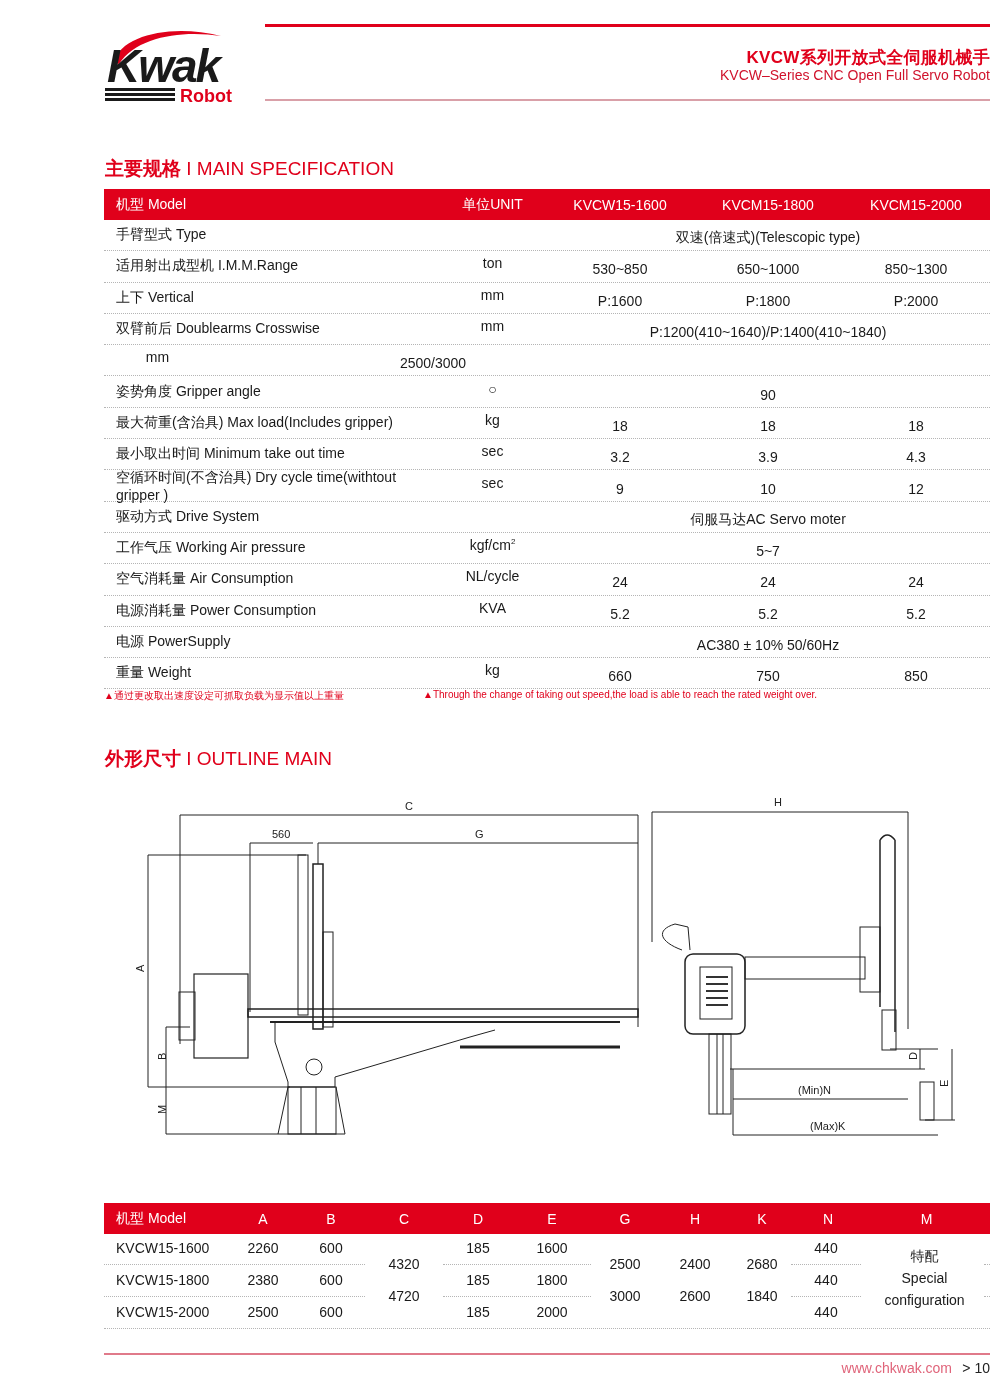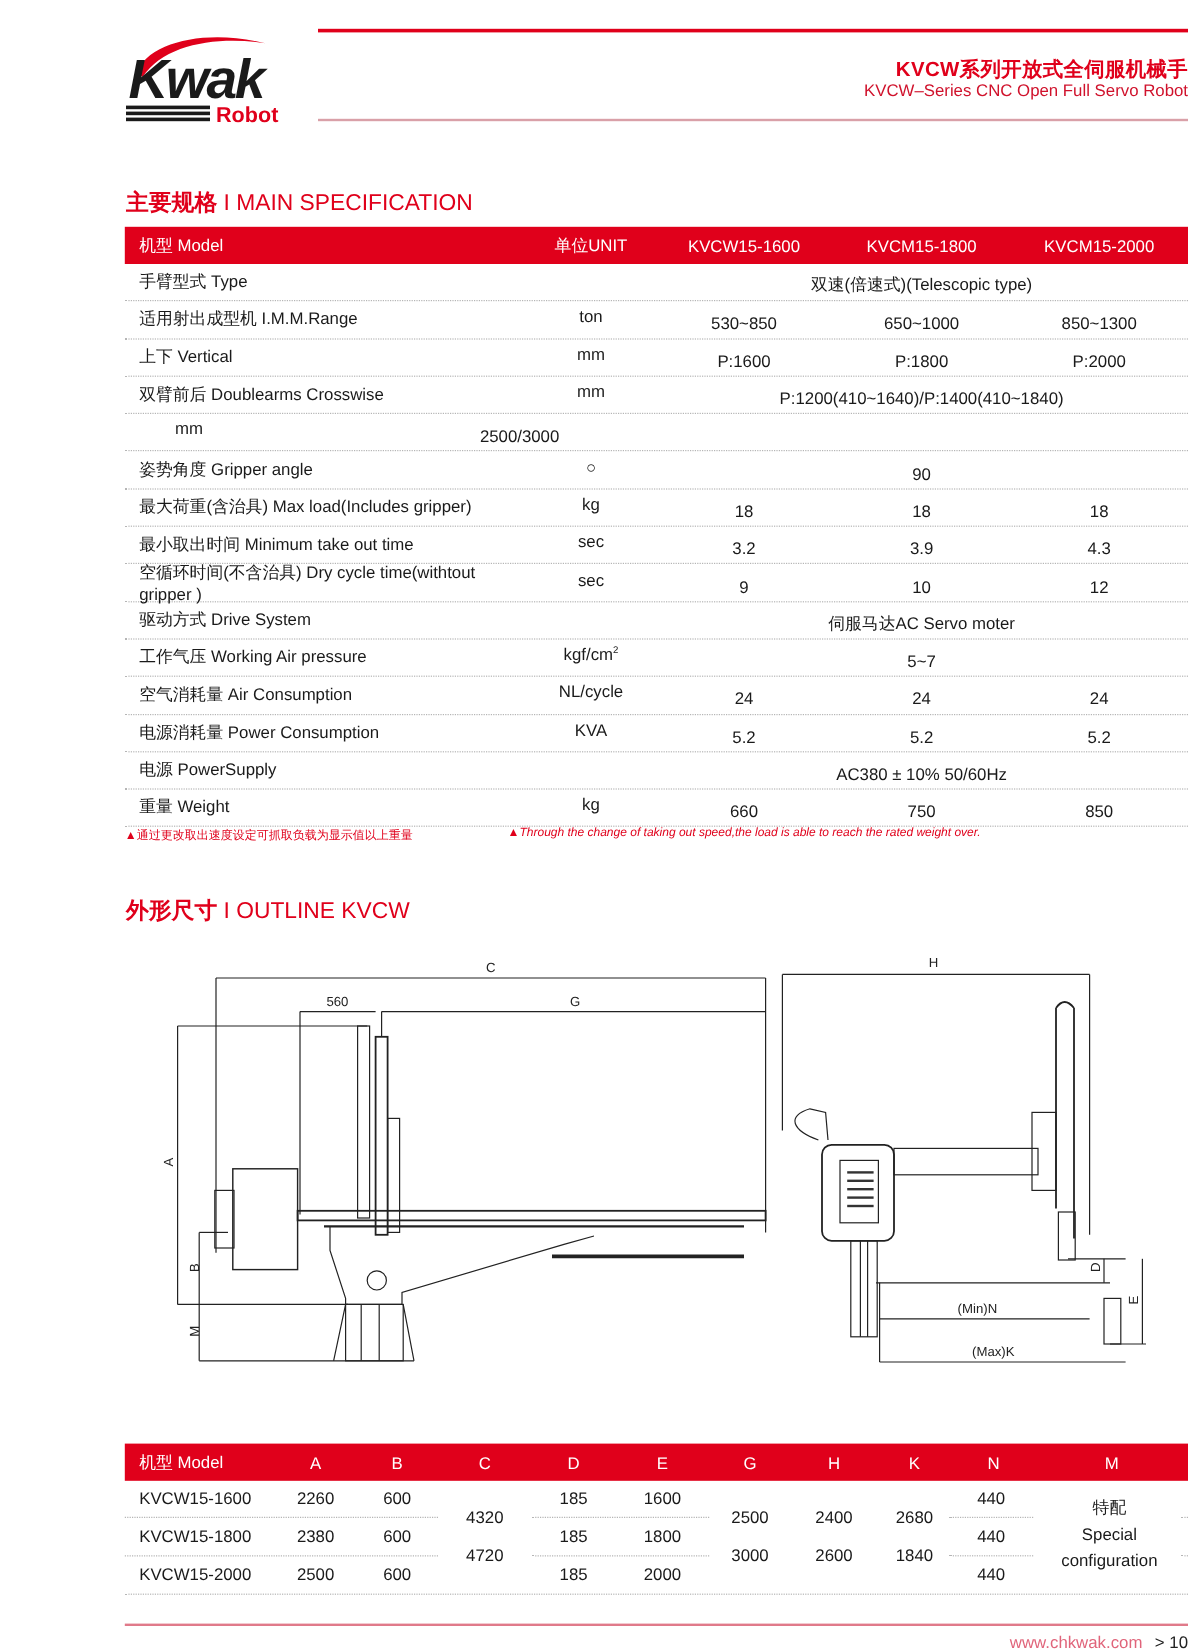--- a/index.html
+++ b/index.html
@@ -195,25 +195,25 @@
         <div class="c-vals">
           <div class="c-m">660</div>
           <div class="c-m">750</div>
           <div class="c-m">850</div>
         </div>
       </div>
     </div>
 </div>
 
 <div class="abs notes" style="left:104px;">▲通过更改取出速度设定可抓取负载为显示值以上重量</div>
-<div class="abs notes" style="left:423px;font-style:italic;">▲Through the change of taking out speed,the load is able to reach the rated weight over.</div>
+<div class="abs notes" style="left:423px;">▲Through the change of taking out speed,the load is able to reach the rated weight over.</div>
 
 <div class="abs section-heading" style="top:746px;">
   <b>外形尺寸</b>
-  <span>I OUTLINE KVCW</span>
+  <span>I OUTLINE MAIN</span>
 </div>
 
 <div class="abs drawing">
   <svg width="850" height="350" viewBox="0 0 850 350" font-family="Liberation Sans, sans-serif" font-size="11" fill="none" stroke="#222" stroke-width="1">
 
     <g>
 
       <line x1="50" y1="23" x2="508" y2="23"></line>
       <line x1="50" y1="23" x2="50" y2="252"></line>
       <line x1="508" y1="23" x2="508" y2="235"></line>

